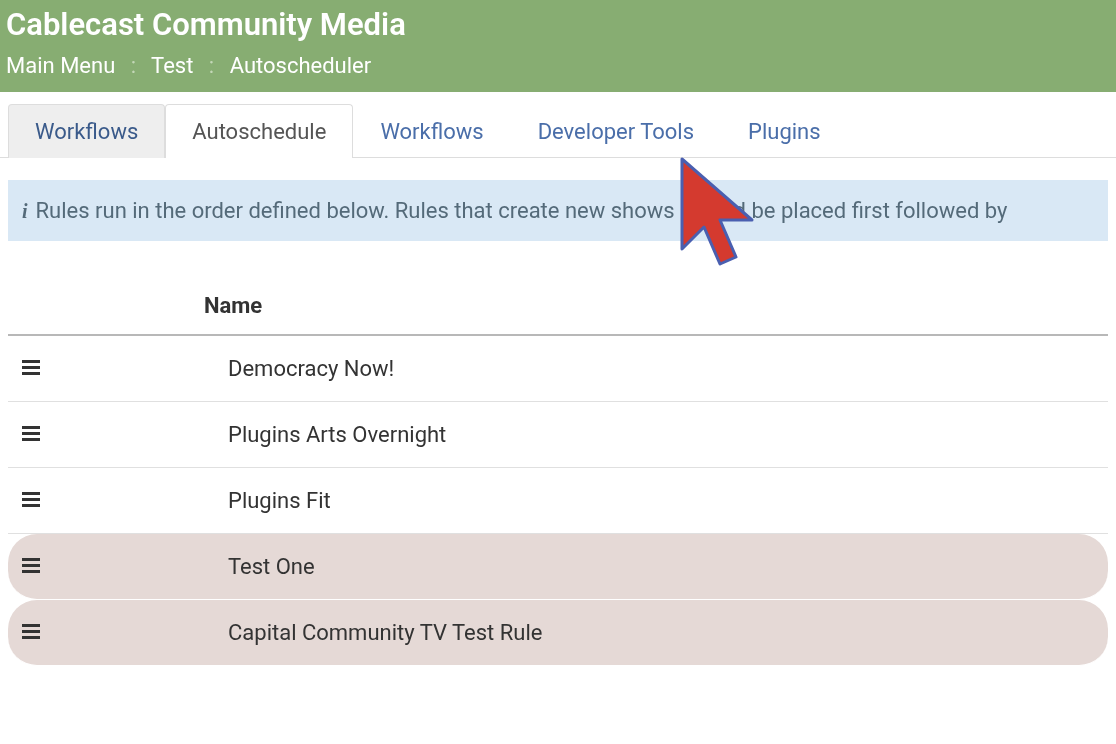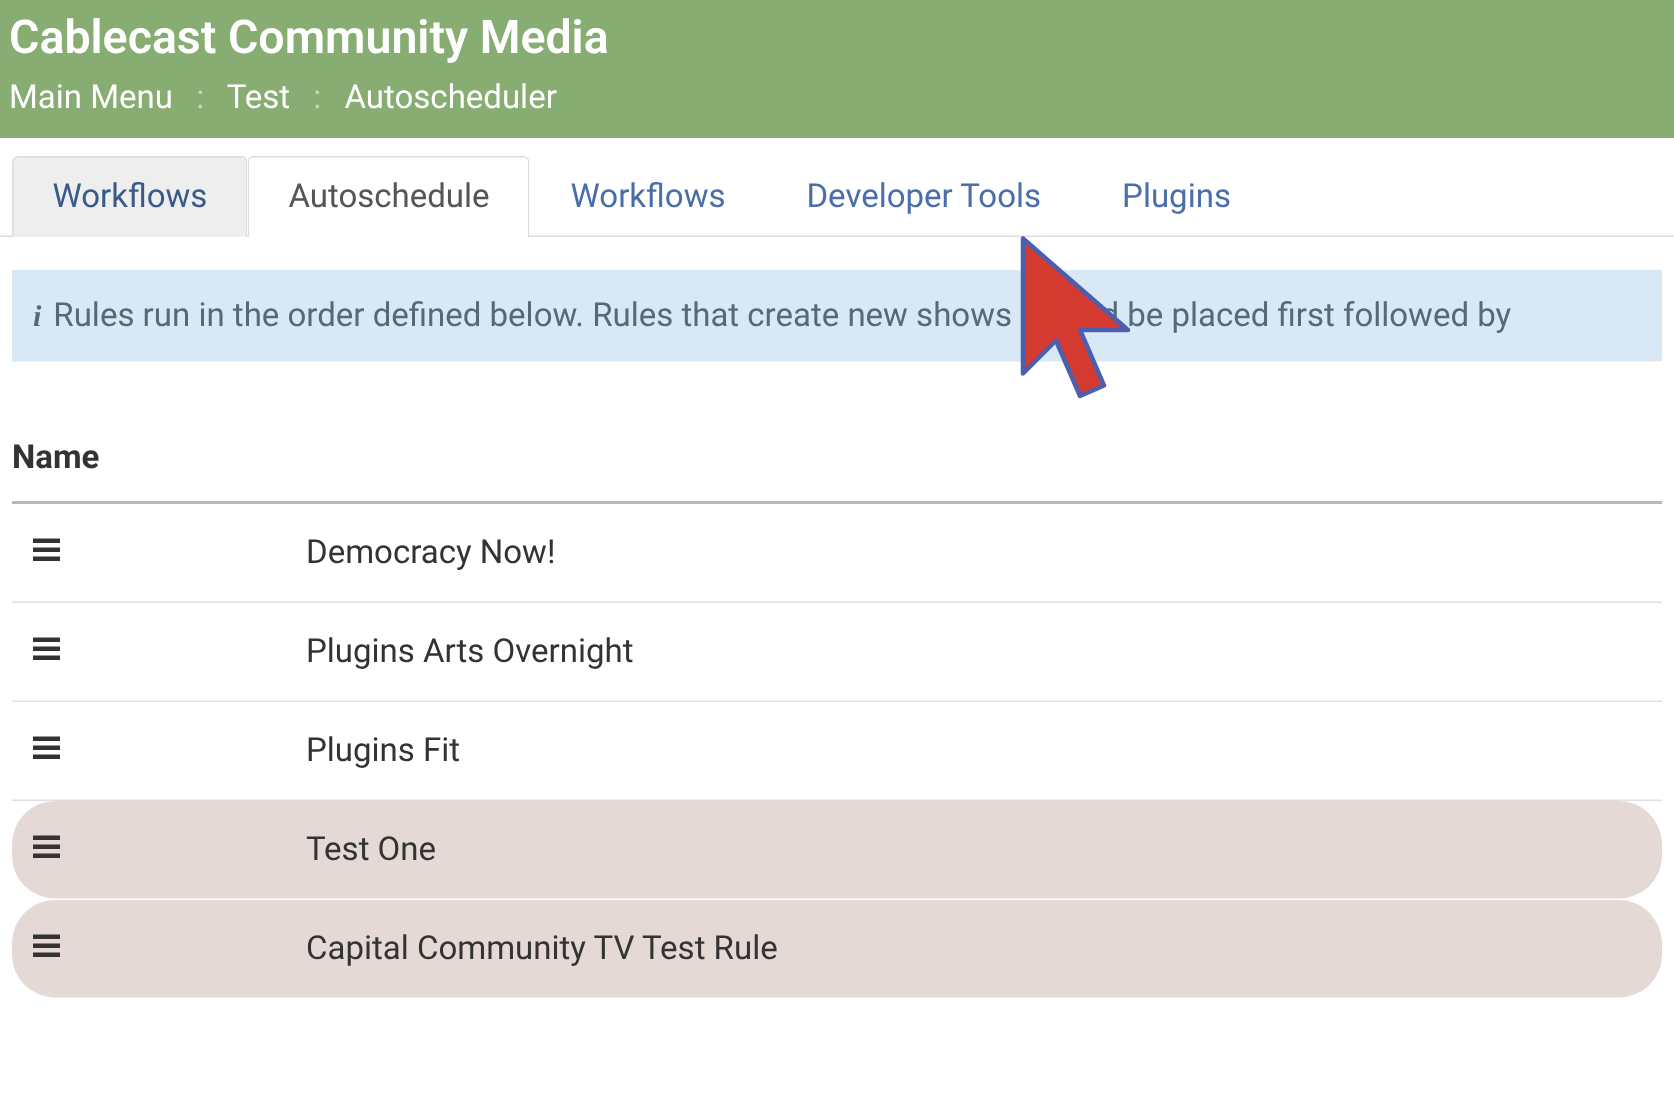--- a/index.html
+++ b/index.html
@@ -77,33 +77,33 @@
     font-style: italic;
     font-size: 20px;
   }
   .rules-table {
     margin: 0 8px;
   }
   .table-header {
     display: flex;
     border-bottom: 2px solid #b8b8b8;
     padding: 12px 0 16px 0;
-    flex-direction: column;
   }
   .col-handle { width: 196px; padding-left: 14px; }
   .col-name { flex: 1; }
   .table-header .col-name {
     font-weight: 700;
     color: #333;
   }
   .table-row {
     display: flex;
     align-items: center;
     border-bottom: 1px solid #e0e0e0;
     padding: 20px 0;
+    gap: 24px;
   }
   .table-row.shaded {
     background: #e5d9d6;
     border-bottom: 1px solid #fff;
     border-radius: 29px;
   }
   .drag-handle {
     width: 18px;
     height: 16px;
     display: inline-block;

